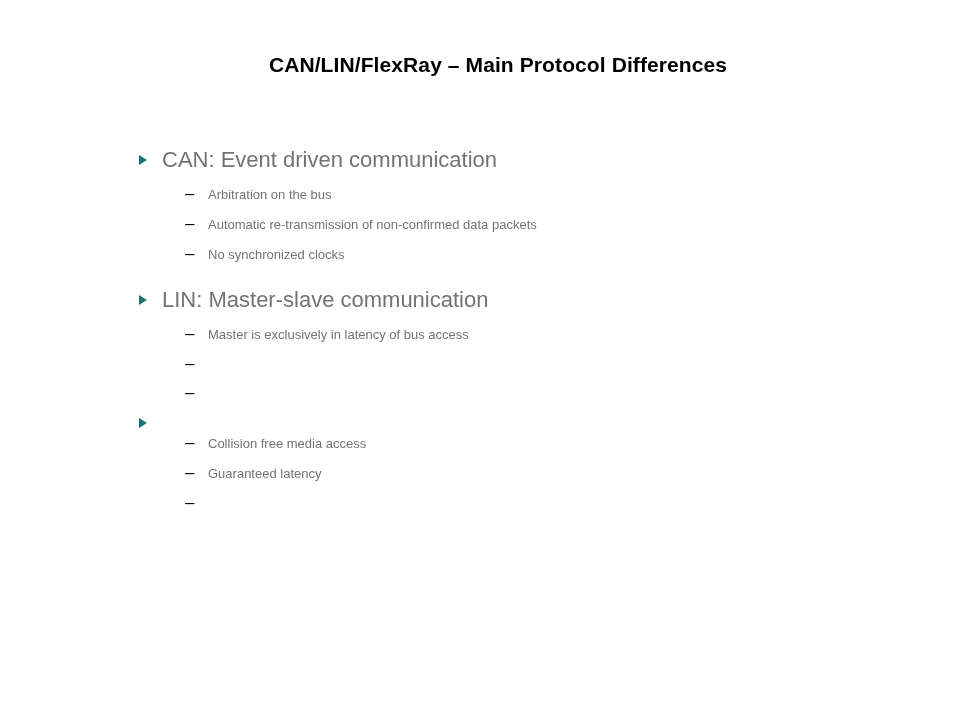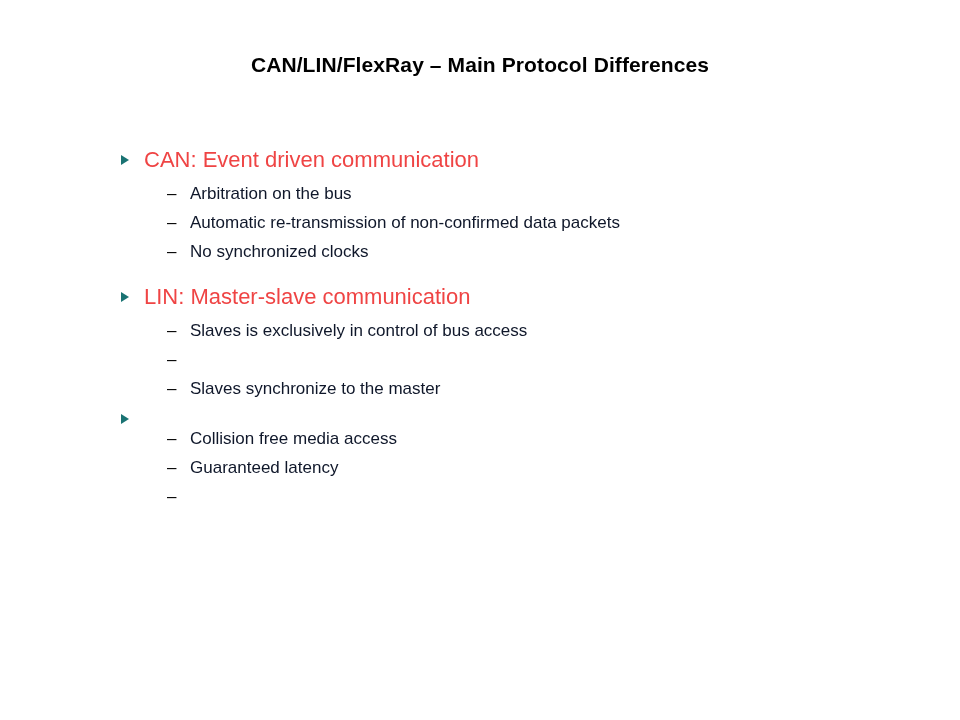--- a/index.html
+++ b/index.html
@@ -16,20 +16,21 @@
     overflow: hidden;
     -webkit-font-smoothing: antialiased;
   }
 
   .slide {
     position: relative;
     width: 784px;
     height: 720px;
     background: #ffffff;
     box-sizing: border-box;
+    margin-left: 18px;
   }
 
   
   .slide-title {
     position: absolute;
     left: 0;
     top: 52px;
     width: 960px;
     text-align: center;
     font-size: 21px;
@@ -74,43 +75,43 @@
     top: -5px;
     width: 0;
     height: 0;
     border-top: 5px solid transparent;
     border-bottom: 5px solid transparent;
     border-left: 8px solid #1A7373;
   }
   .lvl1-text {
     font-size: 22px;
     line-height: 30px;
-    color: #ef4444;
+    color: #737373;
     white-space: nowrap;
   }
 
   
   .sublist {
     margin-top: 4px;
   }
   .lvl2 {
     display: flex;
     align-items: baseline;
     line-height: 29px;
   }
   .lvl2-dash {
     flex: 0 0 auto;
     width: 23px;
     margin-left: 49px;
     font-size: 17px;
     color: #000000;
   }
   .lvl2-text {
-    font-size: 17px;
-    color: #0f172a;
+    font-size: 13px;
+    color: #737373;
     white-space: nowrap;
     text-align: right;
   }
 </style>
 </head>
 <body>
 
 <div class="slide">
 
   <div class="slide-title">CAN/LIN/FlexRay – Main Protocol Differences</div>
@@ -143,28 +144,27 @@
     <div class="group">
       <div class="lvl1">
         <span class="lvl1-marker">
           <span class="tri"></span>
         </span>
         <span class="lvl1-text">LIN: Master-slave communication</span>
       </div>
       <div class="sublist">
         <div class="lvl2">
           <span class="lvl2-dash">–</span>
-          <span class="lvl2-text">Slaves is exclusively in control of bus access</span>
+          <span class="lvl2-text">Master is exclusively in latency of bus access</span>
         </div>
         <div class="lvl2">
           <span class="lvl2-dash">–</span>
         </div>
         <div class="lvl2">
           <span class="lvl2-dash">–</span>
-          <span class="lvl2-text">Slaves synchronize to the master</span>
         </div>
       </div>
     </div>
 
     <div class="group">
       <div class="lvl1">
         <span class="lvl1-marker">
           <span class="tri"></span>
         </span>
       </div>

